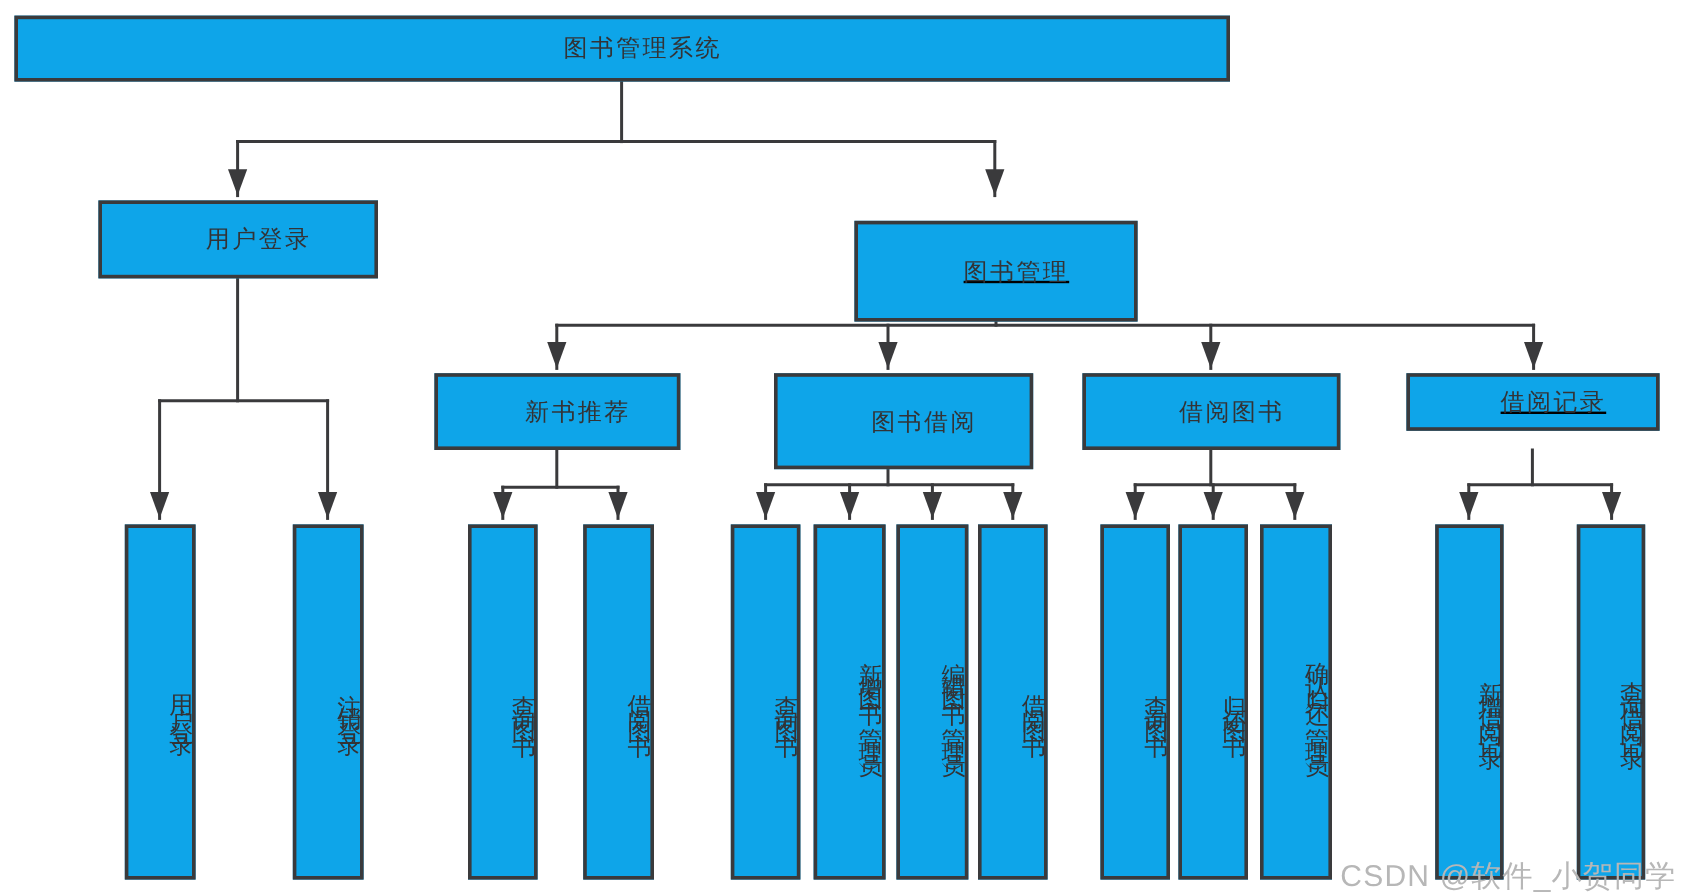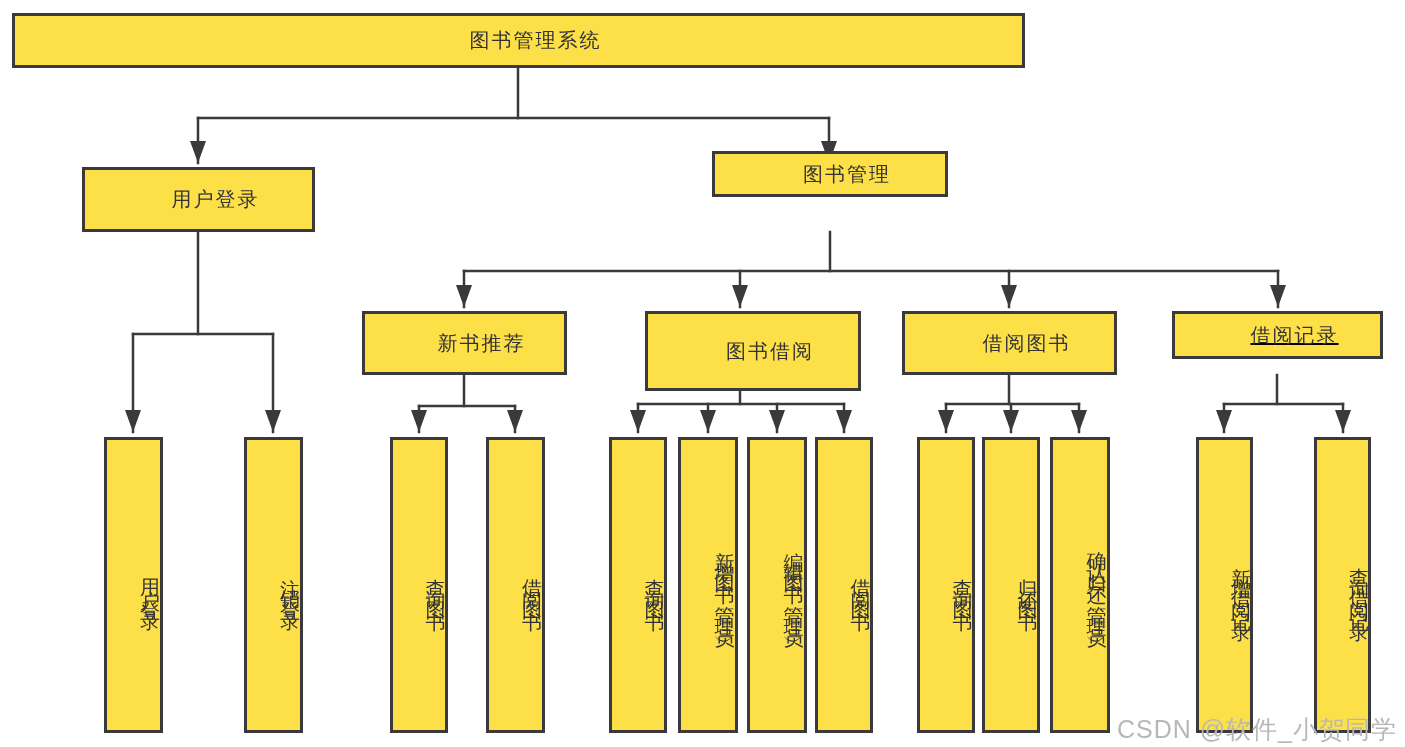--- a/index.html
+++ b/index.html
@@ -8,21 +8,21 @@
     width:1405px;height:747px;
     background:#ffffff;
     font-family:"Liberation Sans","DejaVu Sans",sans-serif;
     overflow:hidden;
   }
   #wires{position:absolute;left:0;top:0;width:1405px;height:747px;}
   .node{
     position:absolute;
     box-sizing:border-box;
     border:3px solid #3a3a3c;
-    background:#fde047;
+    background:#0ea5e9;
     display:flex;
     align-items:center;
     justify-content:center;
     padding-left:34px;
   }
   .hnode span{
     font-size:20px;
     letter-spacing:2px;
     color:#333336;
     white-space:nowrap;
@@ -32,21 +32,21 @@
     text-orientation:mixed;
     font-size:20px;
     letter-spacing:11px;
     line-height:1;
     color:#333336;
     white-space:nowrap;
   }
   
   .n-root        {left:12px;  top:13px;  width:1013px; height:55px;}
   .n-user-login  {left:82px;  top:167px; width:233px;  height:65px;}
-  .n-book-mgmt   {left:712px; top:151px; width:236px;  height:46px;}
+  .n-book-mgmt   {left:712px; top:184px; width:236px;  height:84px;text-decoration:underline;}
   .n-new-rec     {left:362px; top:311px; width:205px;  height:64px;text-align:center;}
   .n-borrow      {left:632px; top:311px; width:216px;  height:80px;margin-left:13px;}
   .n-current     {left:902px; top:311px; width:215px;  height:64px;}
   .n-records     {left:1172px;top:311px; width:211px;  height:48px;text-decoration:underline;}
   .leaf          {top:437px;  height:296px;}
   .l-user-login  {left:104px; width:59px;}
   .l-logout      {left:244px; width:59px;}
   .l-query1      {left:390px; width:58px;}
   .l-borrow1     {left:486px; width:59px;}
   .l-query2      {left:609px; width:58px;}

